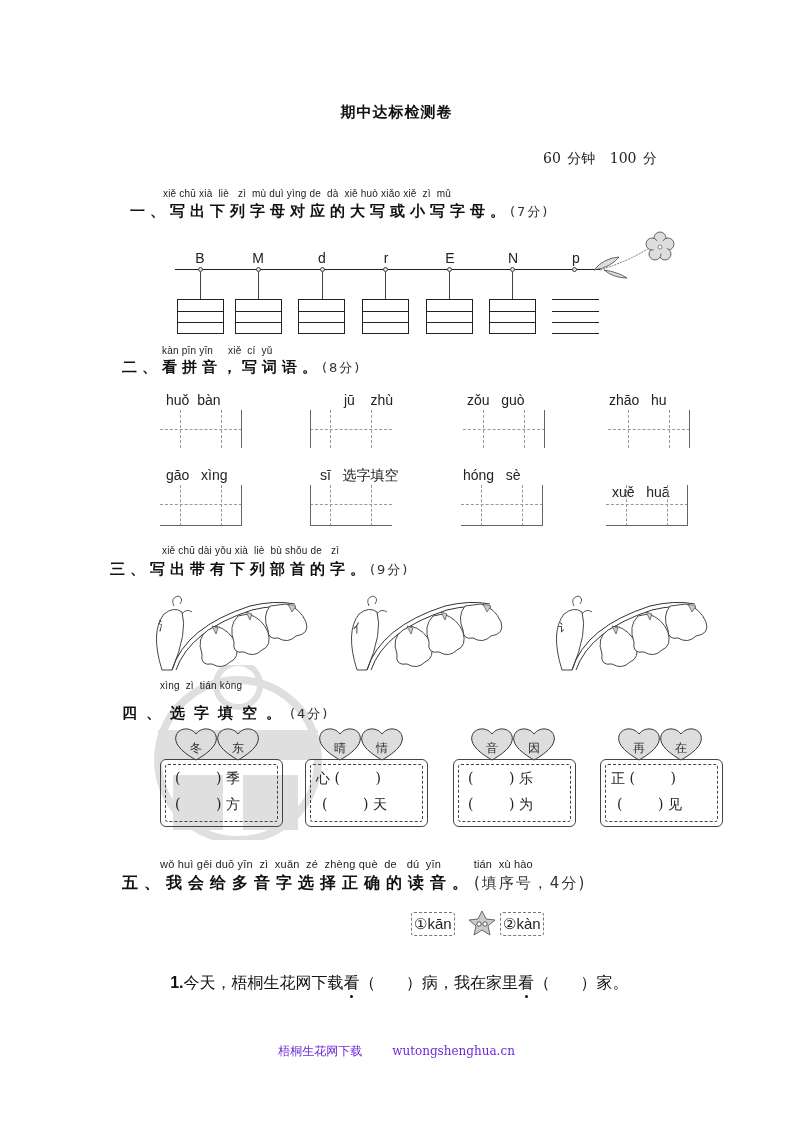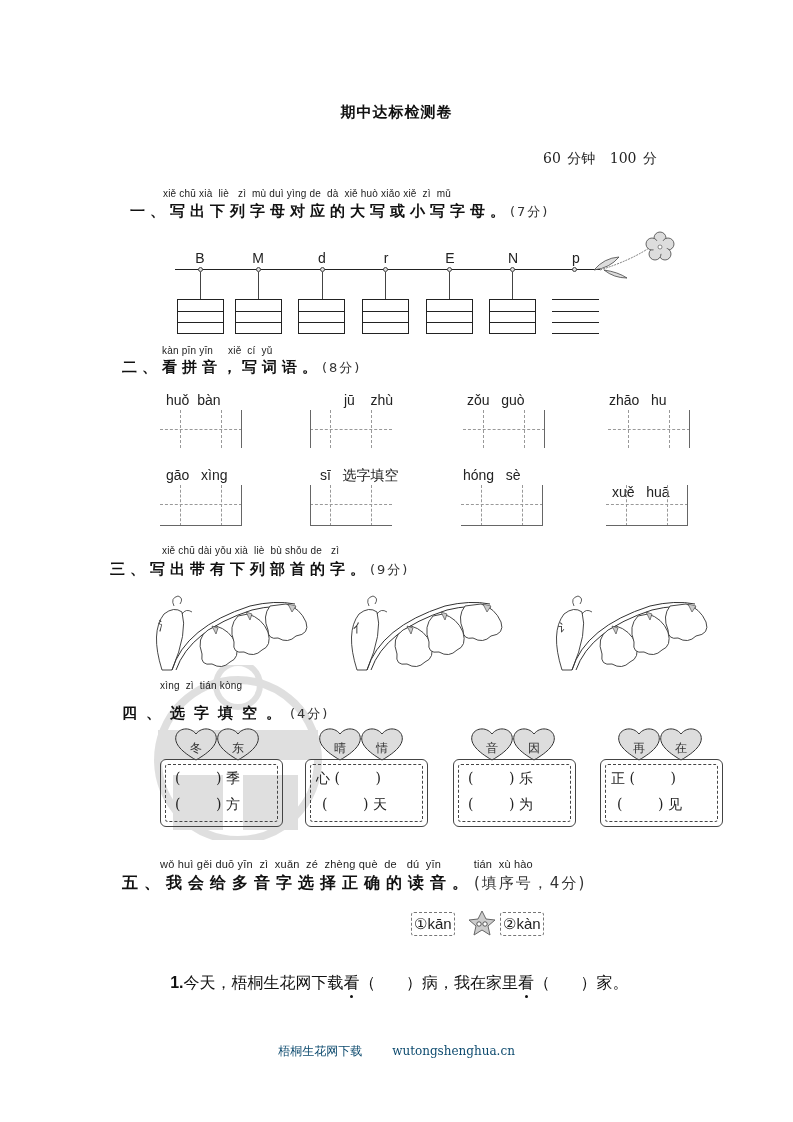--- a/index.html
+++ b/index.html
@@ -42,21 +42,21 @@
   .card .row { position: absolute; left: 14px; font-family: "DejaVu Serif", serif; font-size: 14px; color: #222; white-space: pre; }
   .heart-label { position: absolute; font-family: "DejaVu Serif", serif; font-size: 12px; color: #333; width: 24px; text-align: center; }
 
   
   .opt { border: 1px dashed #777; border-radius: 3px; font-family: "Liberation Sans", sans-serif; font-size: 15px; padding: 0 2px; height: 24px; line-height: 22px; color: #222; }
   .q1 { left: 160px; top: 954px; font-size: 16px; white-space: pre; font-family: "DejaVu Sans", sans-serif; }
   .q1 .n { font-family: "Liberation Sans", sans-serif; font-weight: bold; }
   .emph { position: relative; }
   .emph::after { content: ""; position: absolute; left: 50%; bottom: -6px; width: 3px; height: 3px; margin-left: -1.5px; border-radius: 50%; background: #111; }
 
-  .footer { left: 0; width: 793px; top: 1043px; text-align: center; font-family: "DejaVu Serif", serif; font-size: 12px; color: #0c4a6e; }
+  .footer { left: 0; width: 793px; top: 1043px; text-align: center; font-family: "DejaVu Serif", serif; font-size: 12px; color: #6d28d9; }
   .footer span + span { margin-left: 30px; }
 
   .watermark { left: 128px; top: 665px; width: 220px; height: 175px; opacity: 0.12; pointer-events: none; }
 </style>
 </head>
 <body>
 
 <svg class="abs watermark" viewBox="0 0 220 175">
   <circle cx="110" cy="95" r="80" fill="none" stroke="#000" stroke-width="8"></circle>
   <circle cx="110" cy="20" r="22" fill="none" stroke="#000" stroke-width="6"></circle>

